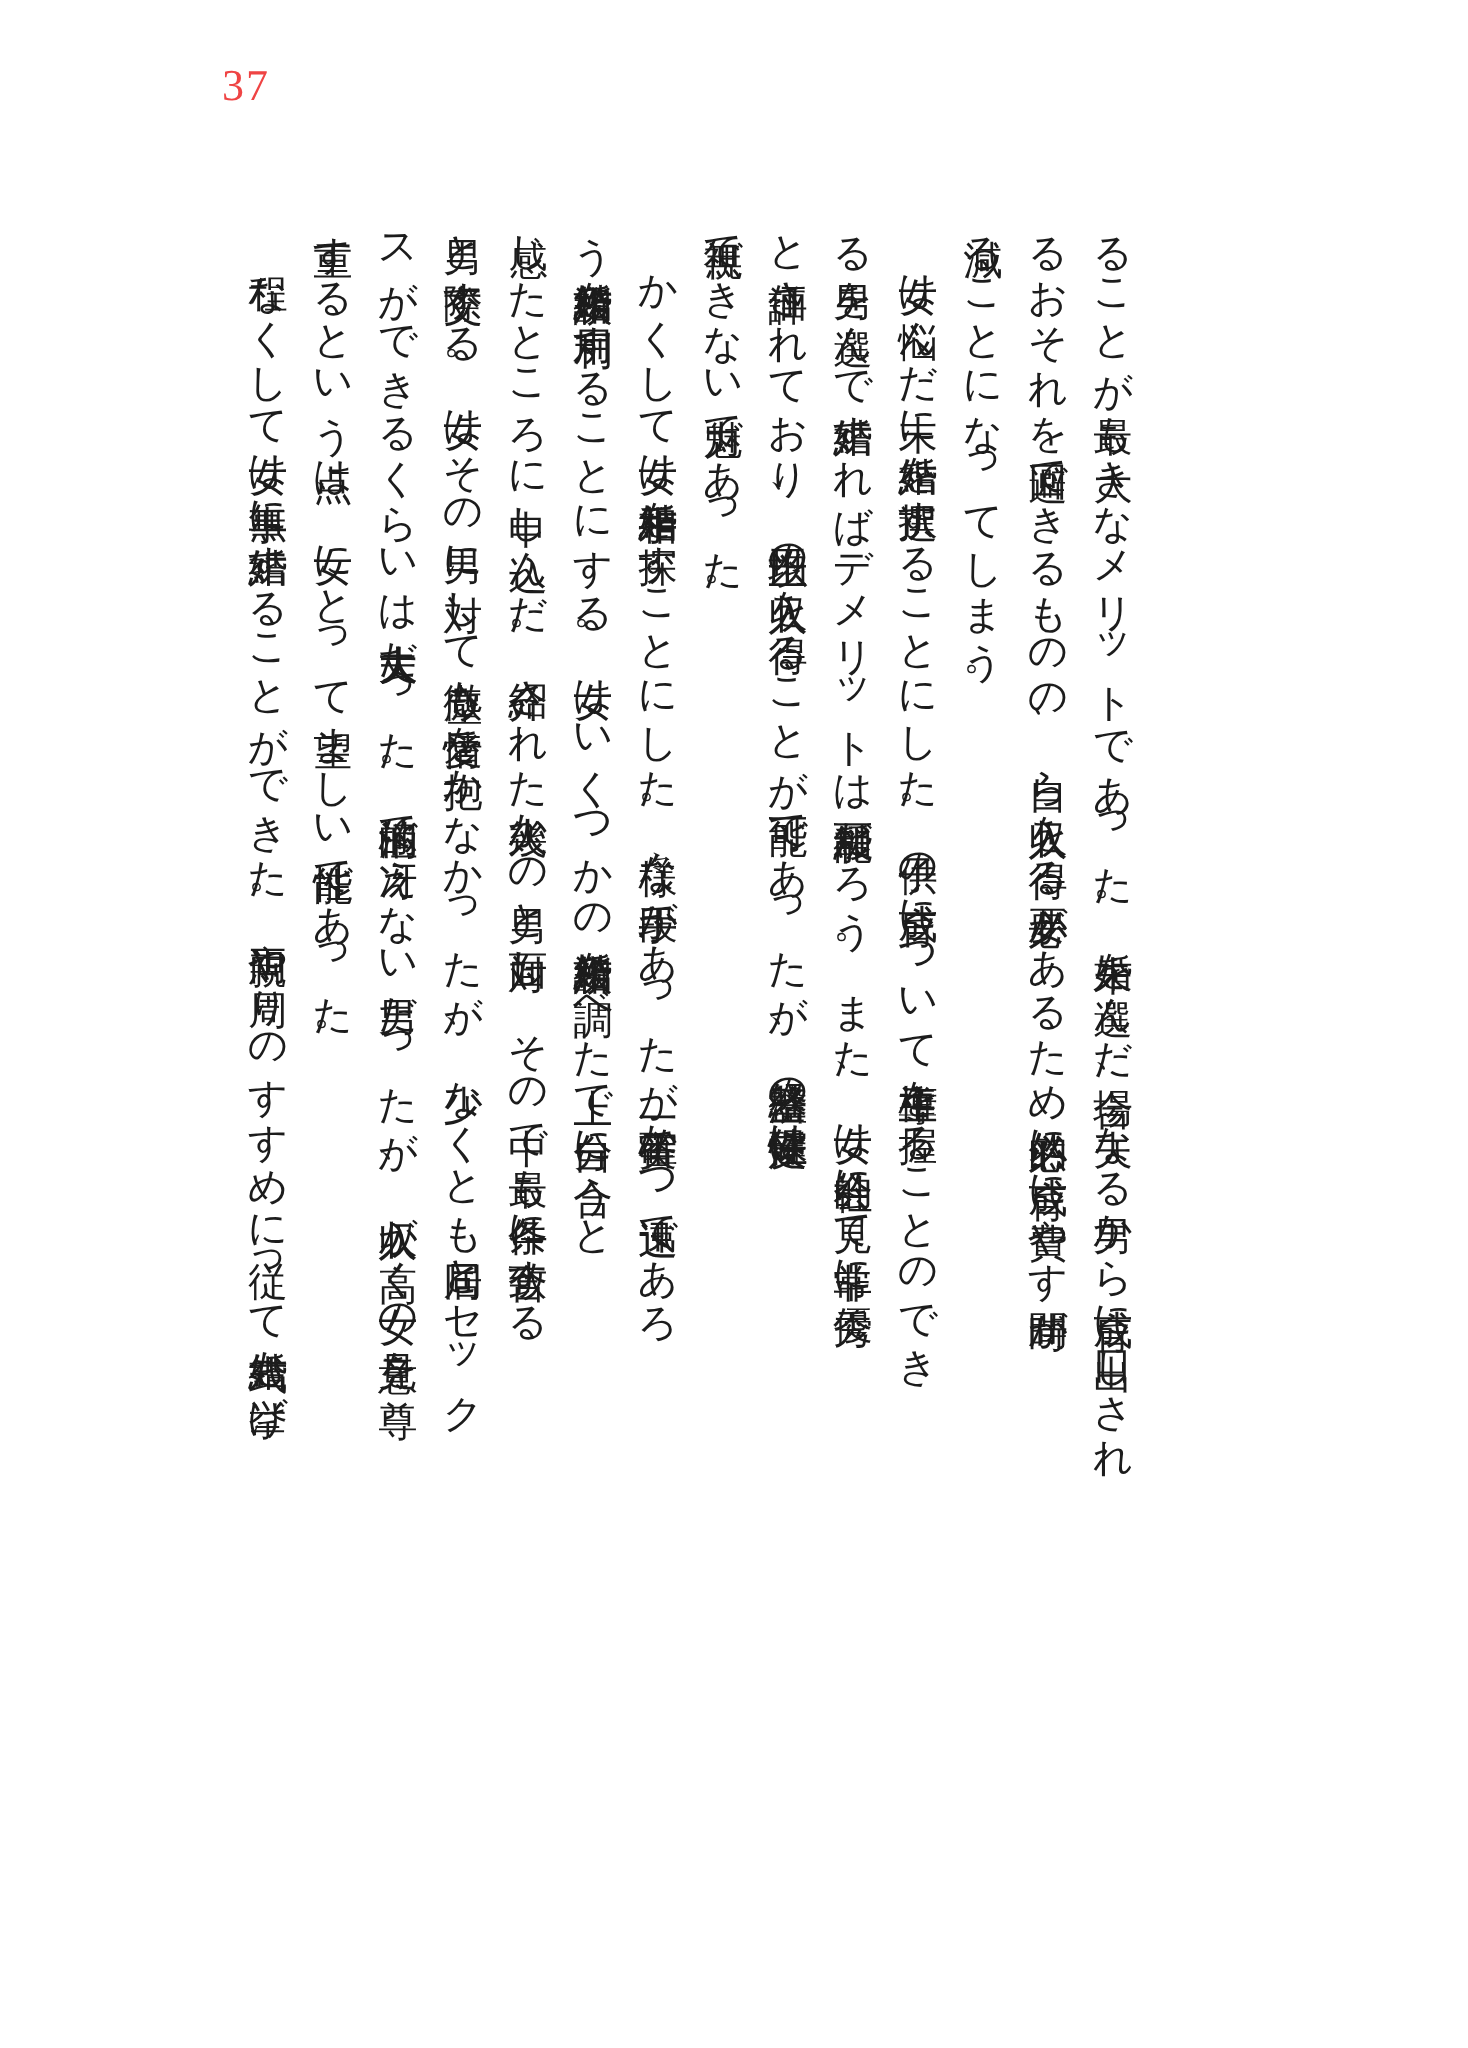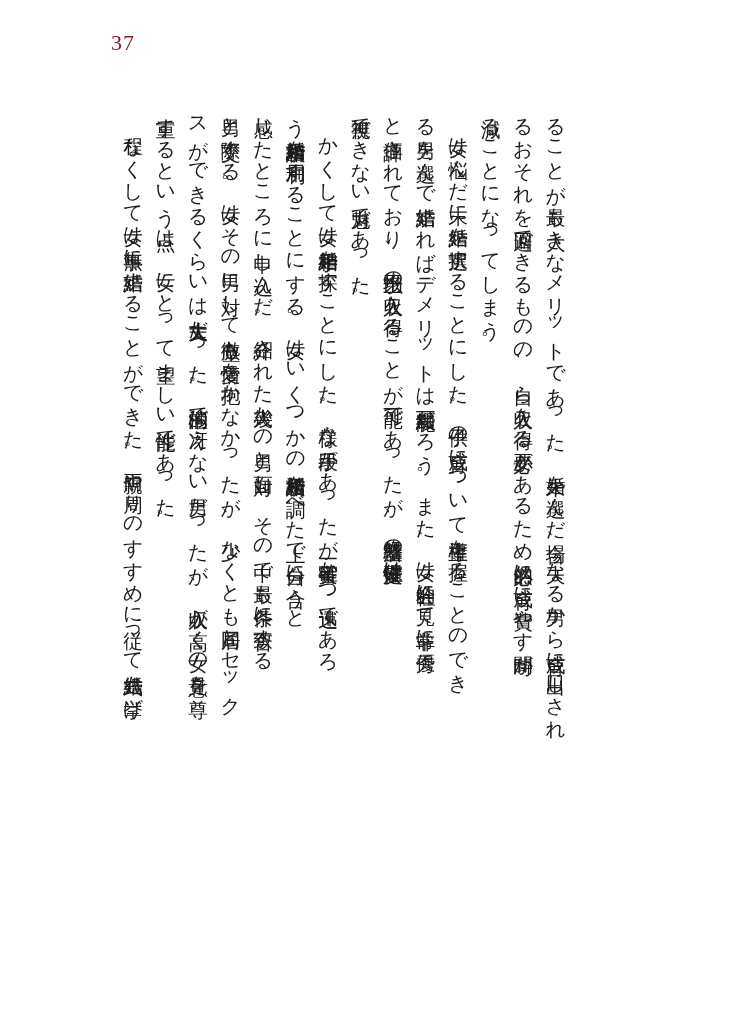--- a/index.html
+++ b/index.html
@@ -12,21 +12,21 @@
     height: 1024px;
     background: #ffffff;
     overflow: hidden;
     font-family: "Liberation Serif", "DejaVu Serif", serif;
   }
   .page-number {
     position: absolute;
     top: 30px;
     left: 111px;
     font-size: 22px;
-    color: #7f1d1d;
+    color: #ef4444;
     letter-spacing: 1px;
   }
   .text-block {
     position: absolute;
     top: 104px;
     right: 162px;
     height: 812px;
     writing-mode: vertical-rl;
     text-orientation: mixed;
     font-size: 19.7px;

